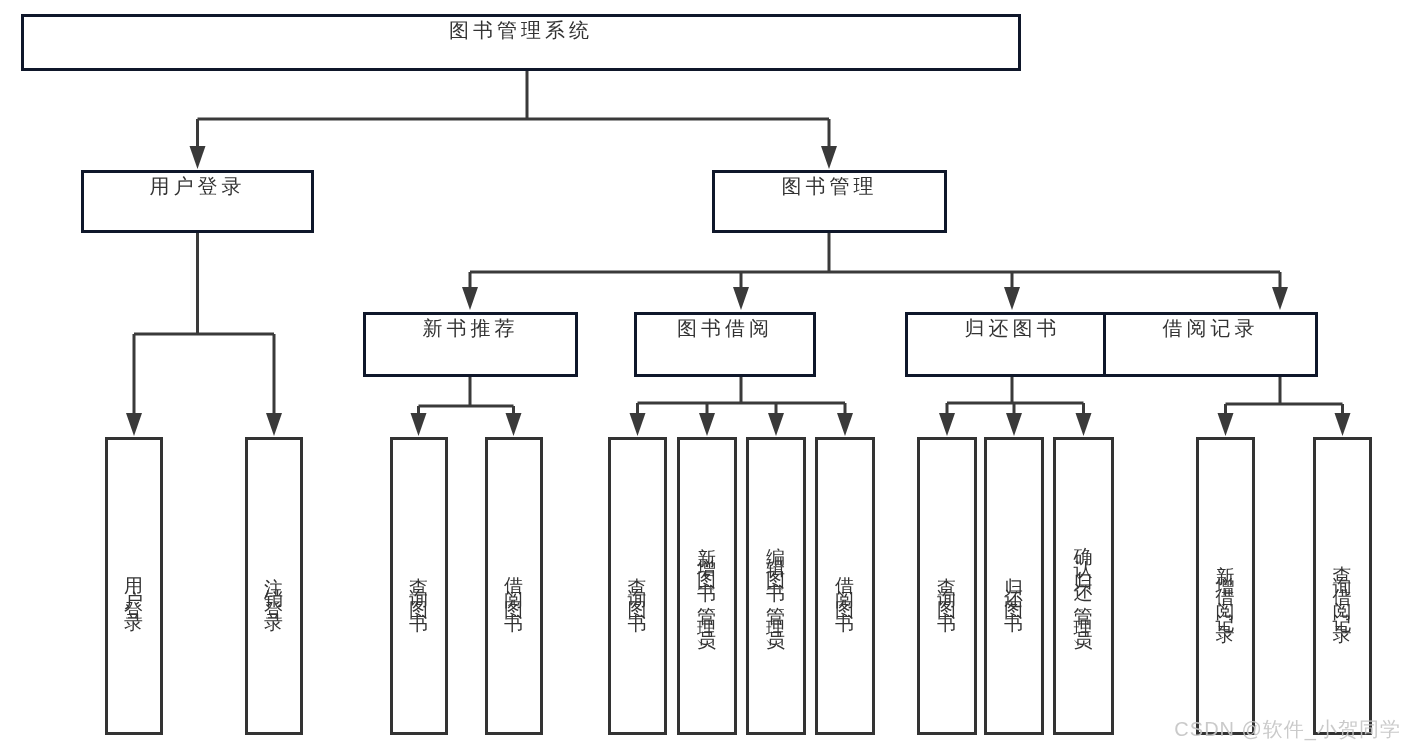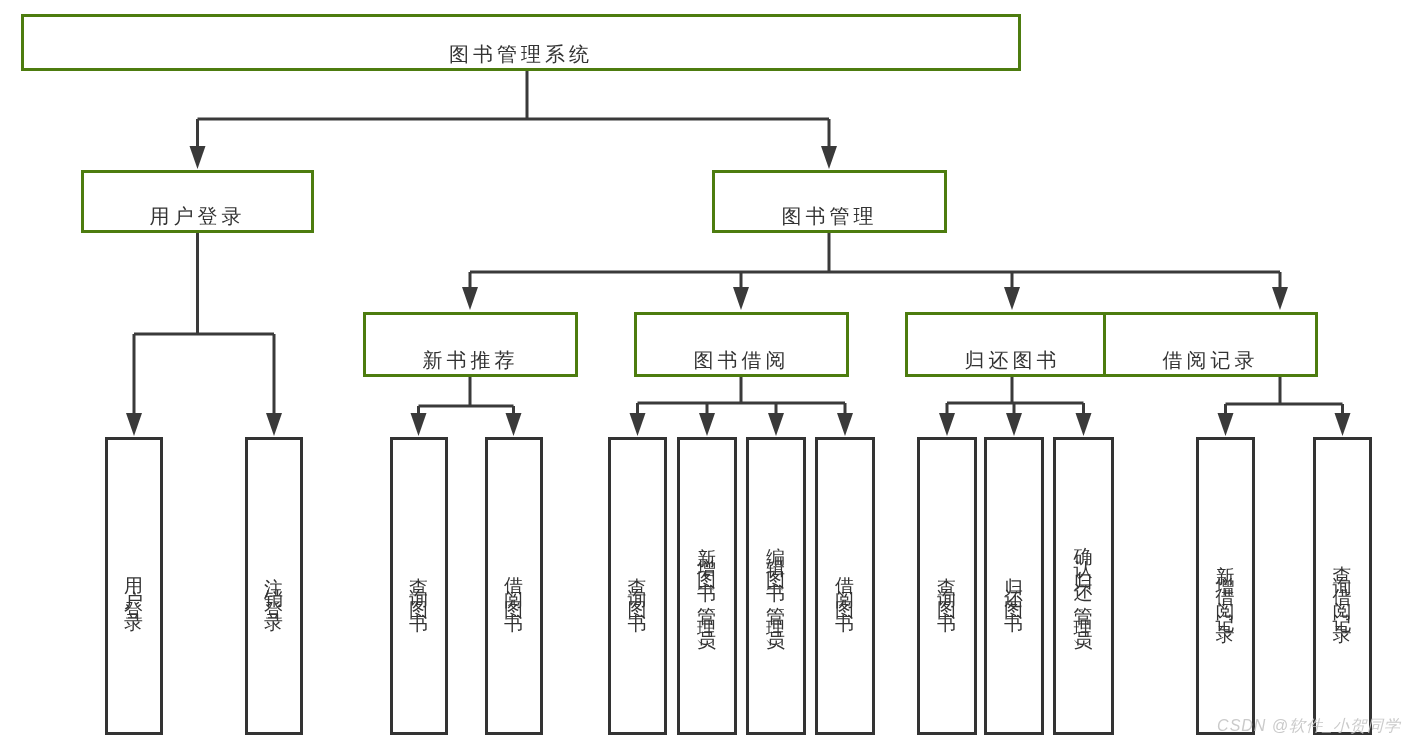--- a/index.html
+++ b/index.html
@@ -27,24 +27,24 @@
     stroke-width: 3;
     fill: none;
   }
   .connectors polygon {
     fill: #3a3a3a;
     stroke: none;
   }
   .hbox {
     position: absolute;
     box-sizing: border-box;
-    border: 3px solid #4d7c0f;
+    border: 3px solid #0f172a;
     background: #ffffff;
     display: flex;
-    align-items: flex-end;
+    align-items: flex-start;
     justify-content: center;
     color: #333333;
     font-size: 20px;
     letter-spacing: 4px;
     z-index: 2;
     white-space: nowrap;
   }
   .vbox {
     position: absolute;
     box-sizing: border-box;
@@ -63,27 +63,26 @@
     text-orientation: mixed;
     font-size: 19px;
     letter-spacing: 12px;
     line-height: 1;
     white-space: nowrap;
   }
   .watermark {
     position: absolute;
     top: 716px;
     right: 4px;
-    font-size: 16px;
+    font-size: 20px;
     letter-spacing: 1px;
     color: #c6c6c6;
     opacity: 0.92;
     z-index: 10;
     white-space: nowrap;
-    font-style: italic;
   }
 </style>
 </head>
 <body>
 
 <div class="canvas">
 
   <svg class="connectors" viewBox="0 0 1405 747" xmlns="http://www.w3.org/2000/svg">
 
     <g>
@@ -141,21 +140,21 @@
   <div class="hbox" style="left:81px; top:170px; width:233px; height:63px;">
     <span>用户登录</span>
   </div>
   <div class="hbox" style="left:363px; top:312px; width:215px; height:65px;">
     <span>新书推荐</span>
   </div>
 
   <div class="hbox" style="left:712px; top:170px; width:235px; height:63px;">
     <span>图书管理</span>
   </div>
-  <div class="hbox" style="left:634px; top:312px; width:215px; height:65px;">
+  <div class="hbox" style="left:634px; top:312px; width:182px; height:65px;">
     <span>图书借阅</span>
   </div>
   <div class="hbox" style="left:905px; top:312px; width:215px; height:65px;">
     <span>归还图书</span>
   </div>
   <div class="hbox" style="left:1103px; top:312px; width:215px; height:65px;">
     <span>借阅记录</span>
   </div>
 
   <div class="vbox" style="left:105px; width:58px;">

